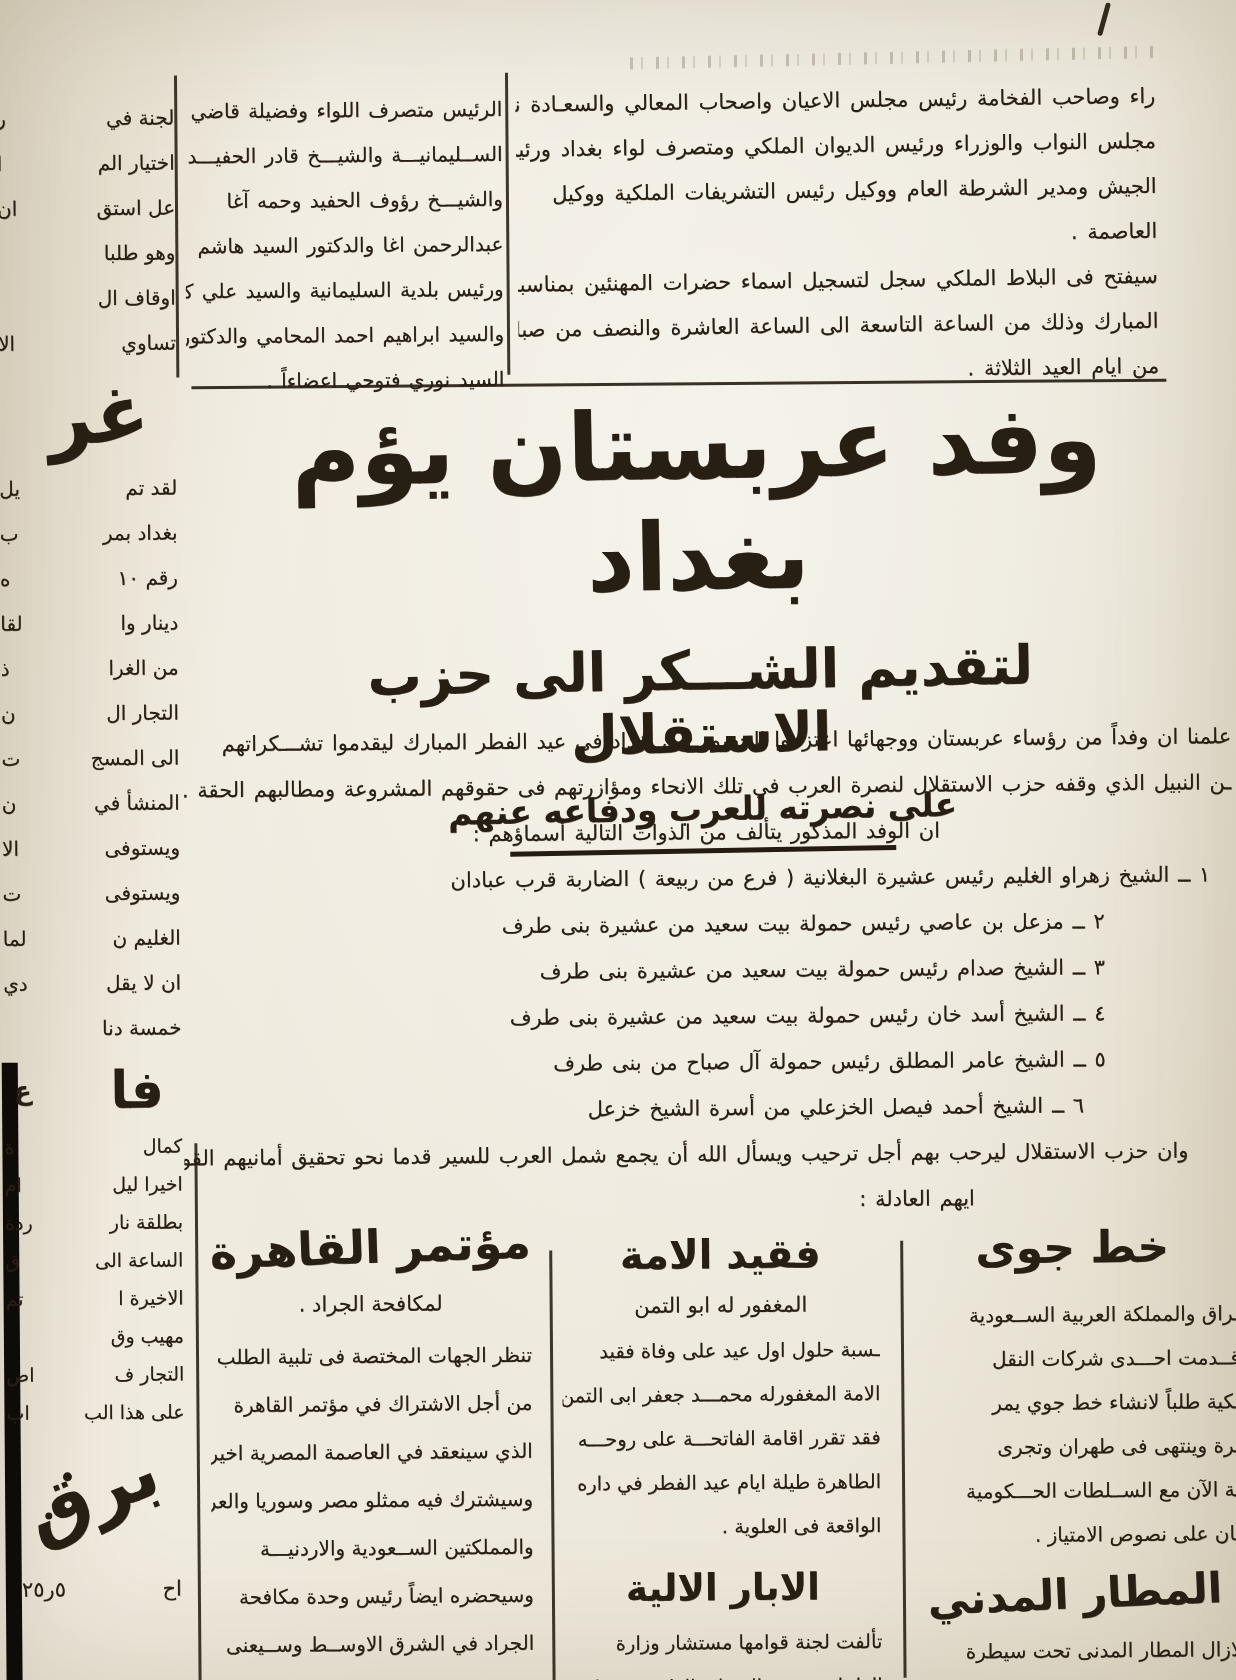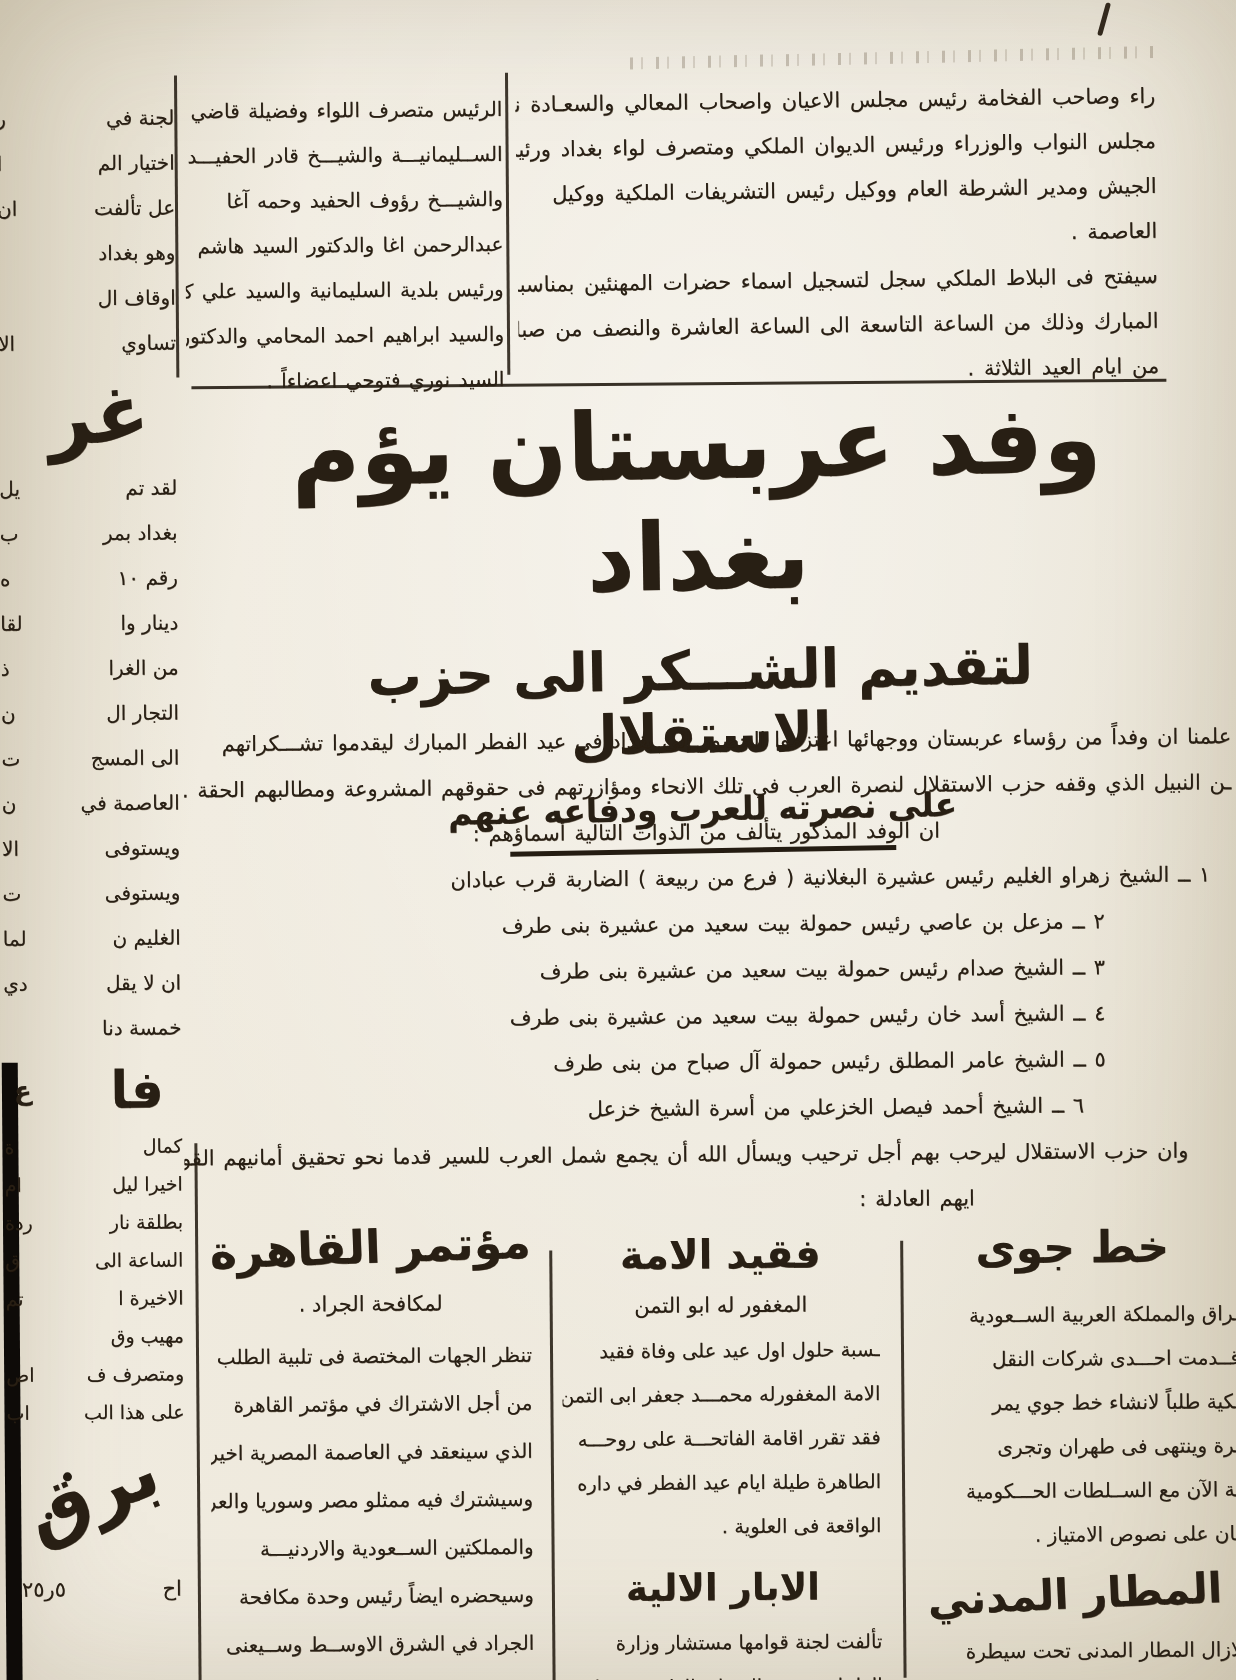--- a/index.html
+++ b/index.html
@@ -112,25 +112,25 @@
       <div>
           <div class="frag-row">
           <span>لجنة في</span>
             <span>ر</span>
         </div>
           <div class="frag-row">
           <span>اختيار الم</span>
             <span>ا</span>
         </div>
           <div class="frag-row">
-          <span>عل تألفت</span>
+          <span>عل استق</span>
             <span>ان</span>
         </div>
           <div class="frag-row">
-          <span>وهو بغداد</span>
+          <span>وهو طلبا</span>
             <span></span>
         </div>
           <div class="frag-row">
           <span>اوقاف ال</span>
             <span></span>
         </div>
           <div class="frag-row">
           <span>تساوي</span>
             <span>الا</span>
         </div>
@@ -159,21 +159,21 @@
         </div>
           <div class="frag-row">
           <span>التجار ال</span>
             <span>ن</span>
         </div>
           <div class="frag-row">
           <span>الى المسج</span>
             <span>ت</span>
         </div>
           <div class="frag-row">
-          <span>العاصمة في</span>
+          <span>المنشأ في</span>
             <span>ن</span>
         </div>
           <div class="frag-row">
           <span>ويستوفى</span>
             <span>الا</span>
         </div>
           <div class="frag-row">
           <span>ويستوفى</span>
             <span>ت</span>
         </div>
@@ -213,21 +213,21 @@
         </div>
           <div class="frag-row">
           <span>الاخيرة ا</span>
             <span>تم</span>
         </div>
           <div class="frag-row">
           <span>مهيب وق</span>
             <span></span>
         </div>
           <div class="frag-row">
-          <span>ومتصرف ف</span>
+          <span>التجار ف</span>
             <span>اص</span>
         </div>
           <div class="frag-row">
           <span>على هذا الب</span>
             <span>اب</span>
         </div>
         </div>
       <div class="big-frag big-3">برق</div>
       <div>
           <div class="tail-row">

